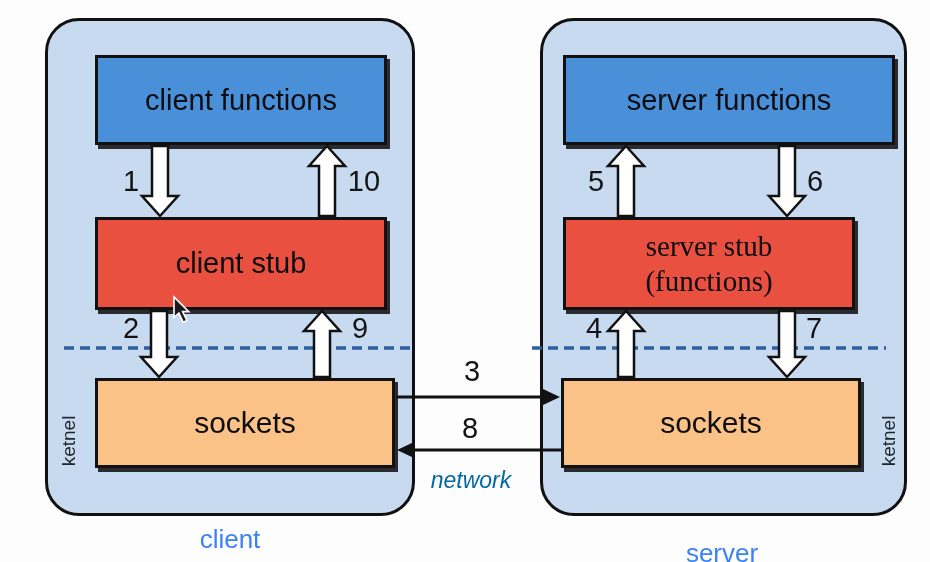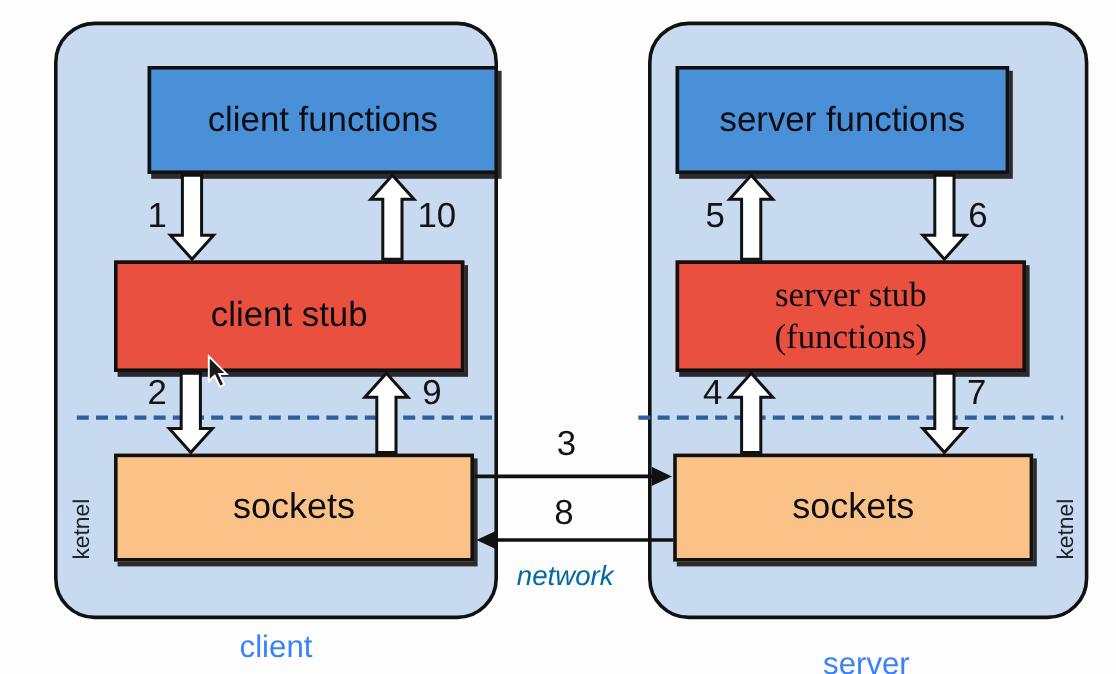--- a/index.html
+++ b/index.html
@@ -31,21 +31,21 @@
     align-items: center;
     justify-content: center;
     font-size: 29px;
     color: #0d0d12;
     line-height: 1.18;
     text-align: center;
   }
   .box-client-functions { left: 95px;  top: 55px;  width: 292px; height: 90px; }
   .box-client-stub      { left: 95px;  top: 217px; width: 292px; height: 93px; }
   .box-client-sockets   { left: 95px;  top: 378px; width: 300px; height: 90px; font-size: 30px; }
-  .box-server-functions { left: 563px; top: 55px;  width: 278px; height: 90px; }
+  .box-server-functions { left: 563px; top: 55px;  width: 332px; height: 90px; }
   .box-server-stub      { left: 563px; top: 217px; width: 292px; height: 93px; font-family: Liberation Serif, serif; }
   .box-server-sockets   { left: 561px; top: 378px; width: 300px; height: 90px; font-size: 30px; }
 
   svg.overlay {
     position: absolute;
     left: 0; top: 0;
     width: 930px; height: 562px;
     pointer-events: none;
   }
 
@@ -73,21 +73,21 @@
   }
 </style>
 </head>
 <body>
 
 <div class="stage" style="background-color: rgb(253, 253, 253);">
 
   <div class="host-container client" style="background-color: rgb(200, 218, 240);"></div>
   <div class="host-container server" style="background-color: rgb(200, 218, 240);"></div>
 
-  <div class="node-box box-client-functions" style="background-color: rgb(74, 144, 216); margin-left: 28px;">
+  <div class="node-box box-client-functions" style="background-color: rgb(74, 144, 216);">
     <span>client functions</span>
   </div>
   <div class="node-box box-client-stub" style="background-color: rgb(233, 80, 63);">
     <span>client stub</span>
   </div>
   <div class="node-box box-client-sockets" style="background-color: rgb(251, 194, 136);">
     <span>sockets</span>
   </div>
 
   <div class="node-box box-server-functions" style="background-color: rgb(74, 144, 216);">

